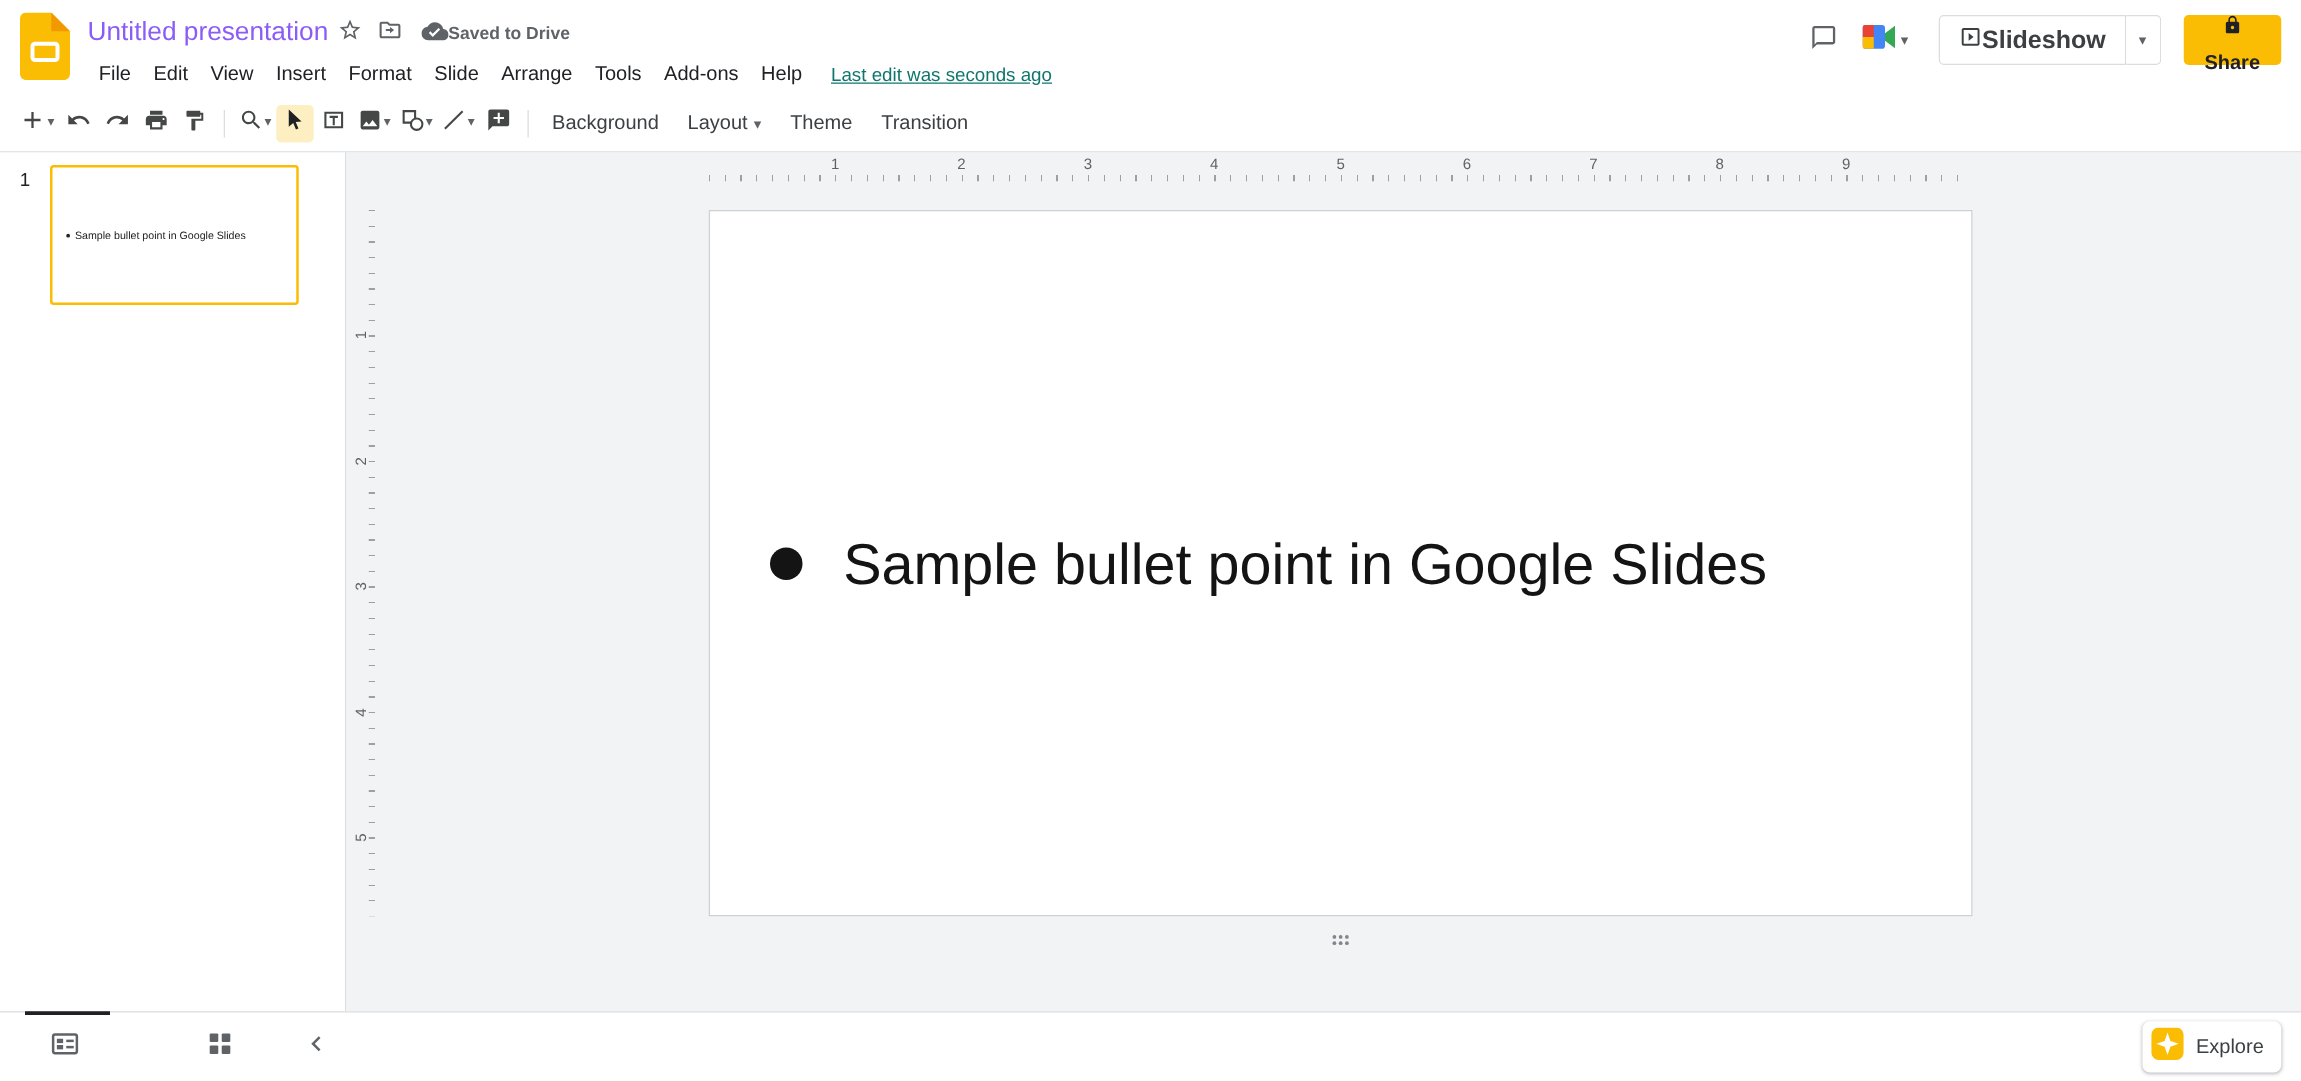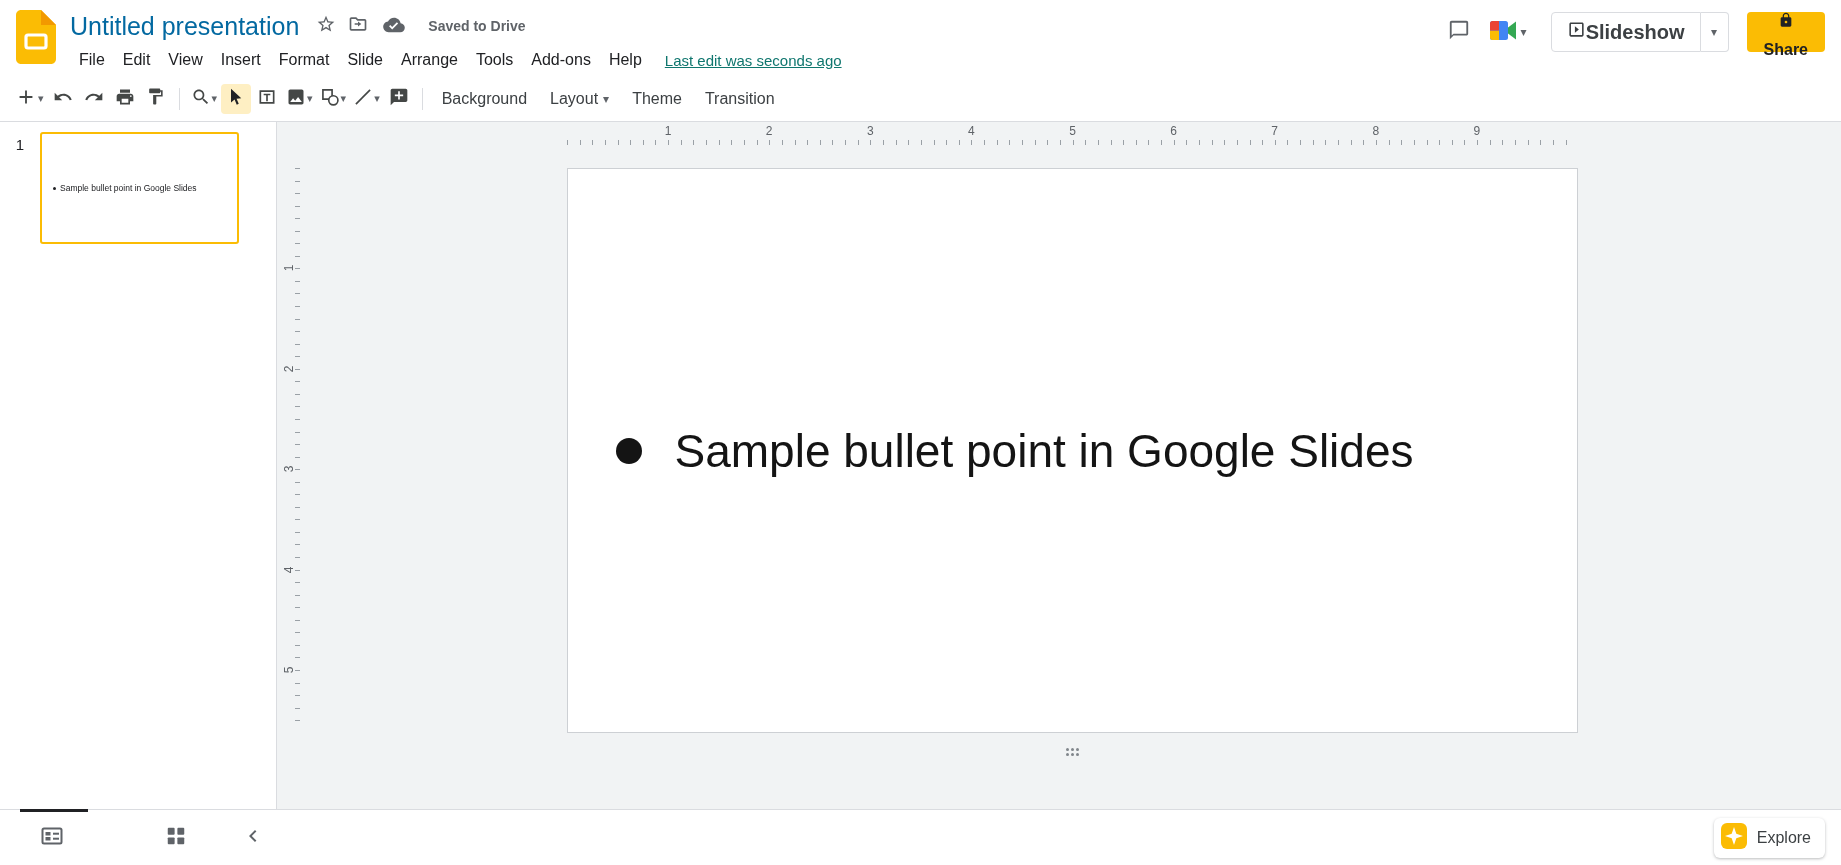--- a/index.html
+++ b/index.html
@@ -5,23 +5,23 @@
   * { box-sizing: border-box; margin: 0; padding: 0; }
   html,body { width:1841px; height:865px; overflow:hidden; }
   body { font-family:"Liberation Sans", sans-serif; background:#fff; color:#202124; }
   .app { width:1841px; height:865px; display:flex; flex-direction:column; }
 
   
   .header { height:76px; display:flex; align-items:flex-start; padding:8px 16px 0 16px; background:#fff; }
   .logo { width:42px; margin-right:12px; padding-top:2px; cursor:pointer; }
   .header-main { flex:1; min-width:0; }
   .title-row { display:flex; align-items:center; height:36px; gap:2px; }
-  .doc-title { font-size:25px; color:#0369a1; margin-right:10px; white-space:nowrap; }
+  .doc-title { font-size:21px; color:#8b5cf6; white-space:nowrap; }
   .icon-btn { width:30px; height:30px; display:flex; align-items:center; justify-content:center; border-radius:50%; cursor:pointer; flex:none; }
-  .saved { display:flex; align-items:center; gap:23px; margin-left:8px; color:#5f6368; font-size:14px; font-weight:700; cursor:pointer; white-space:nowrap; }
+  .saved { display:flex; align-items:center; gap:0; margin-left:8px; color:#5f6368; font-size:14px; font-weight:700; cursor:pointer; white-space:nowrap; }
   .menu-row { display:flex; align-items:center; height:32px; font-size:16px; color:#202124; }
   .menu-item { padding:3px 9px; border-radius:4px; cursor:pointer; white-space:nowrap; }
   .last-edit { margin-left:14px; color:#0f766e; font-size:15px; text-decoration:underline; cursor:pointer; white-space:nowrap; }
   .header-right { display:flex; align-items:center; gap:10px; height:48px; }
   .meet-btn { display:flex; align-items:center; gap:5px; cursor:pointer; padding:4px 6px; }
   .caret { font-size:12px; color:#5f6368; line-height:1; }
   .slideshow-group { display:flex; margin-left:8px; }
   .btn-slideshow { display:flex; align-items:center; gap:0; height:40px; padding:0 15px; border:1px solid #dadce0; border-radius:4px 0 0 4px; background:#fff; font-size:20px; font-weight:700; color:#3c4043; cursor:pointer; }
   .btn-slideshow-caret { width:28px; height:40px; display:flex; align-items:center; justify-content:center; border:1px solid #dadce0; border-left:none; border-radius:0 4px 4px 0; background:#fff; cursor:pointer; }
   .btn-share { display:flex; align-items:center; gap:9px; height:40px; padding:0 17px; margin-left:8px; background:#fbbc04; border-radius:4px; font-size:16px; font-weight:700; color:#202124; cursor:pointer;flex-direction:column; }

